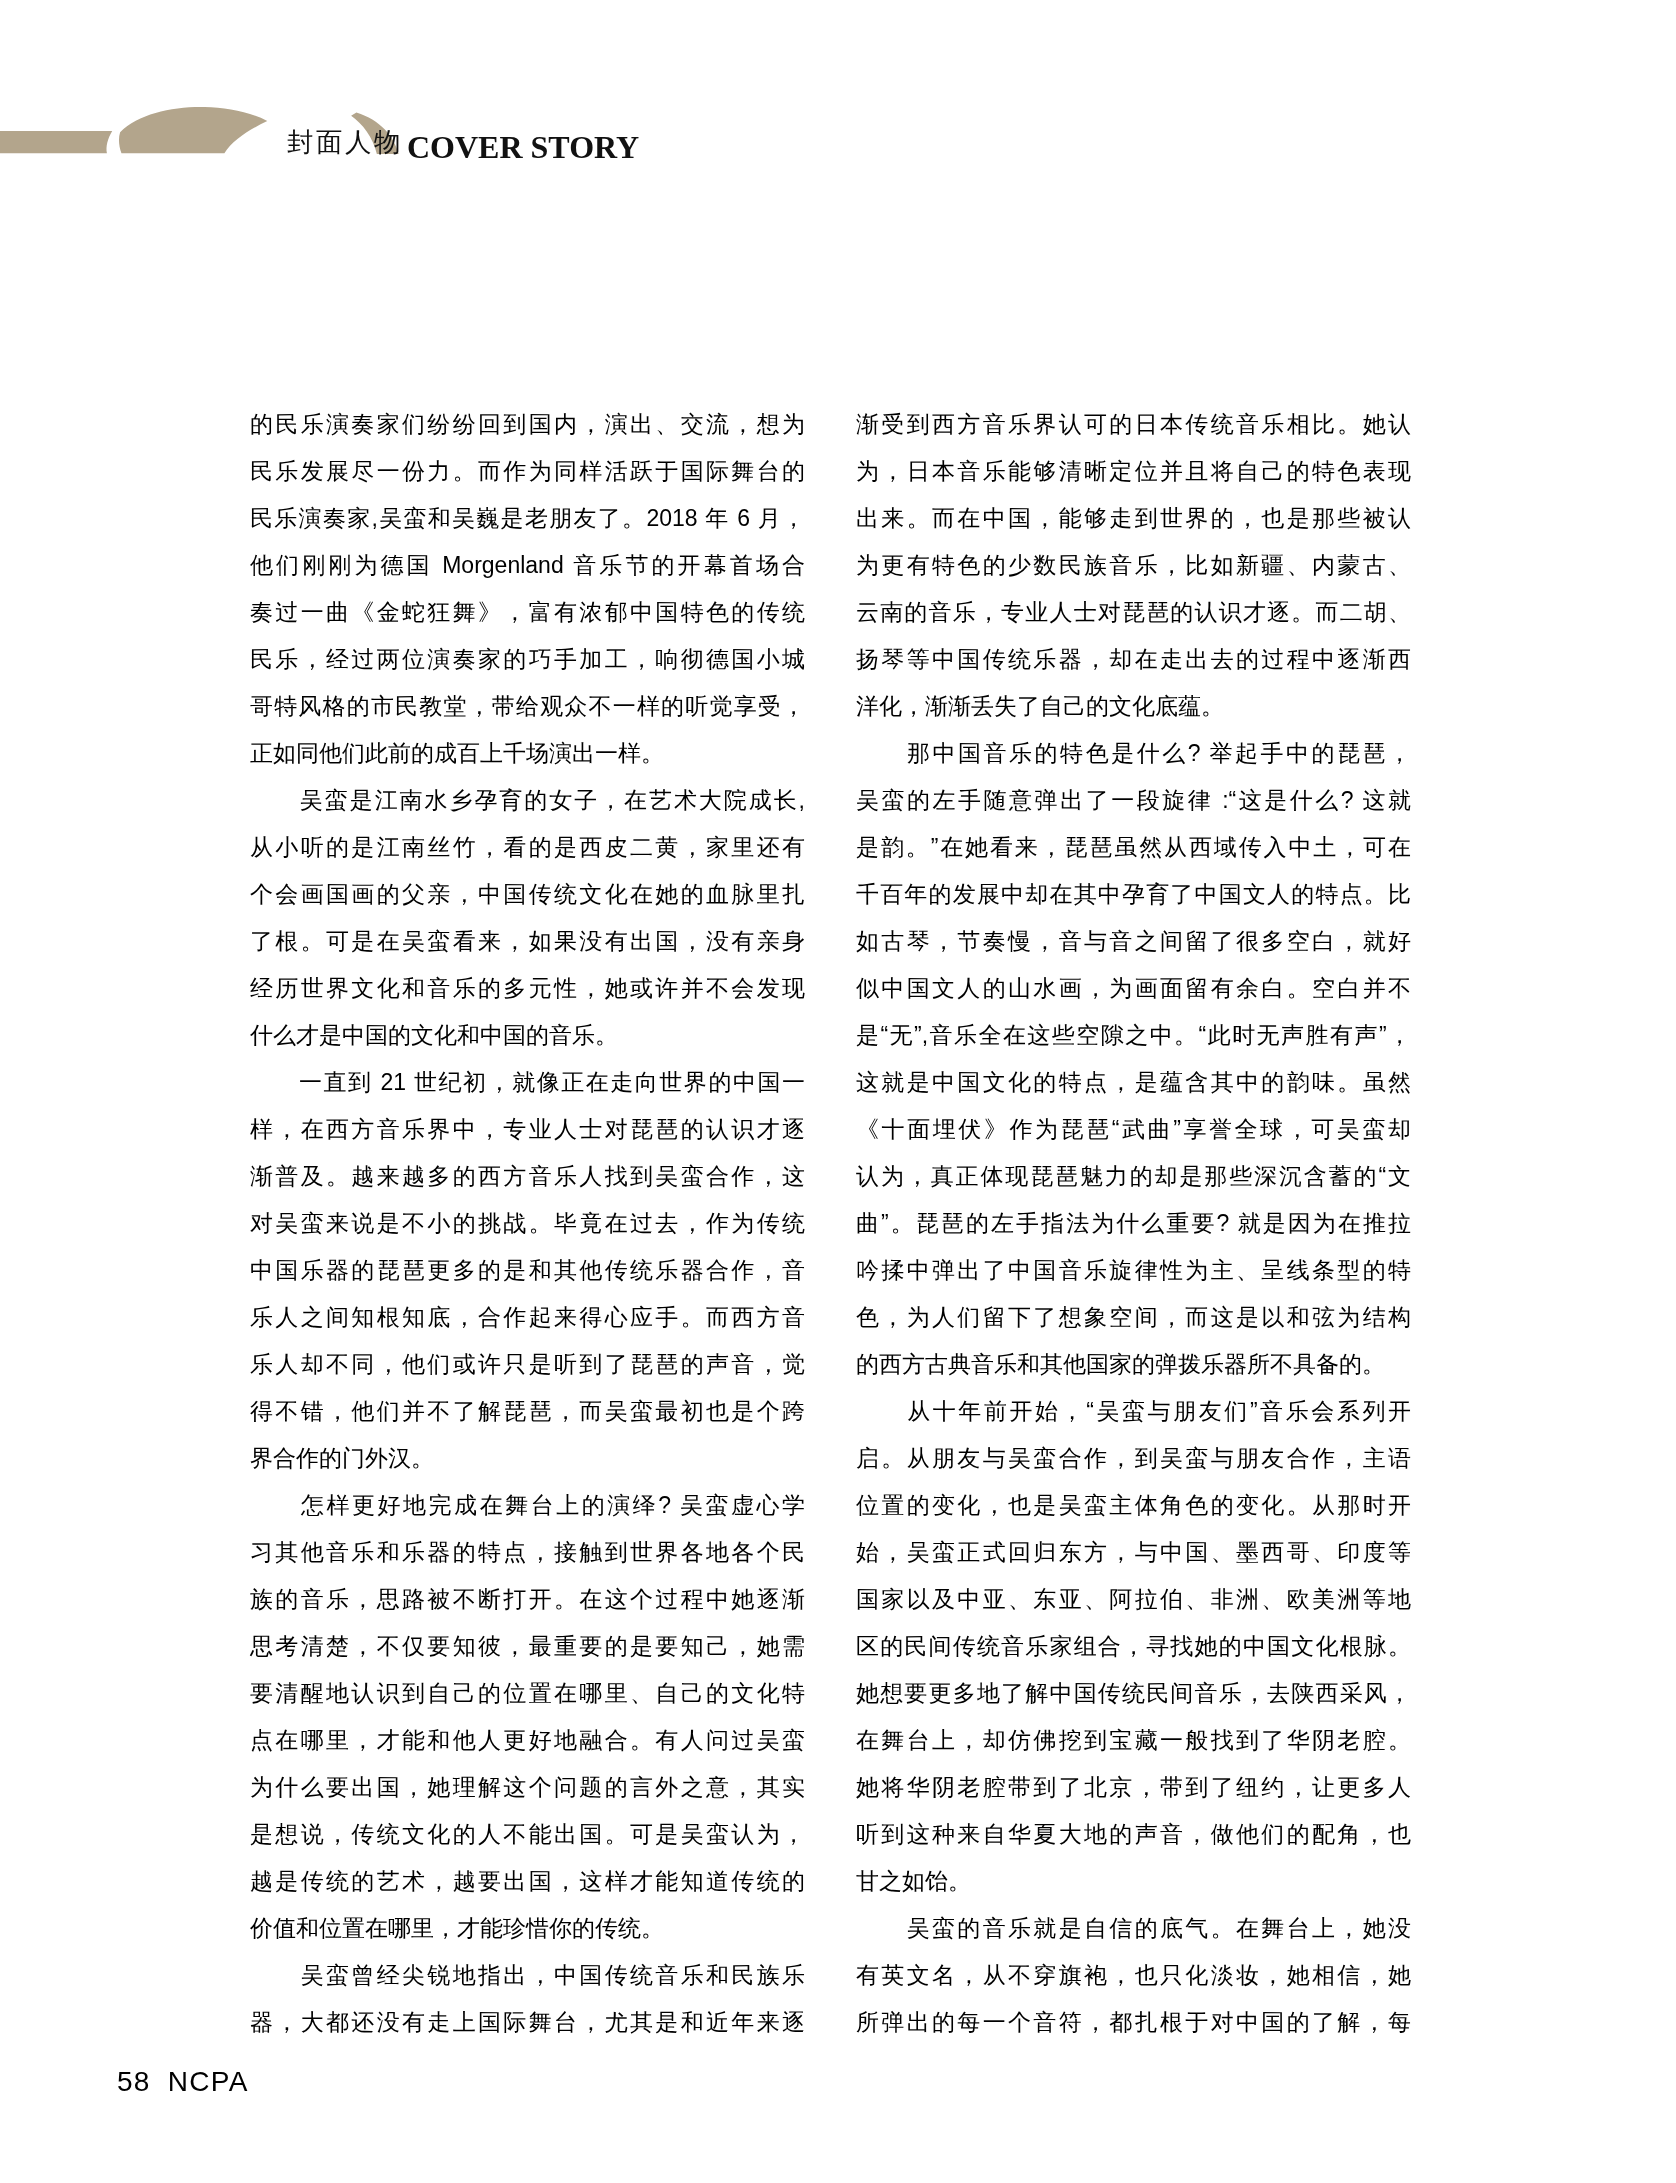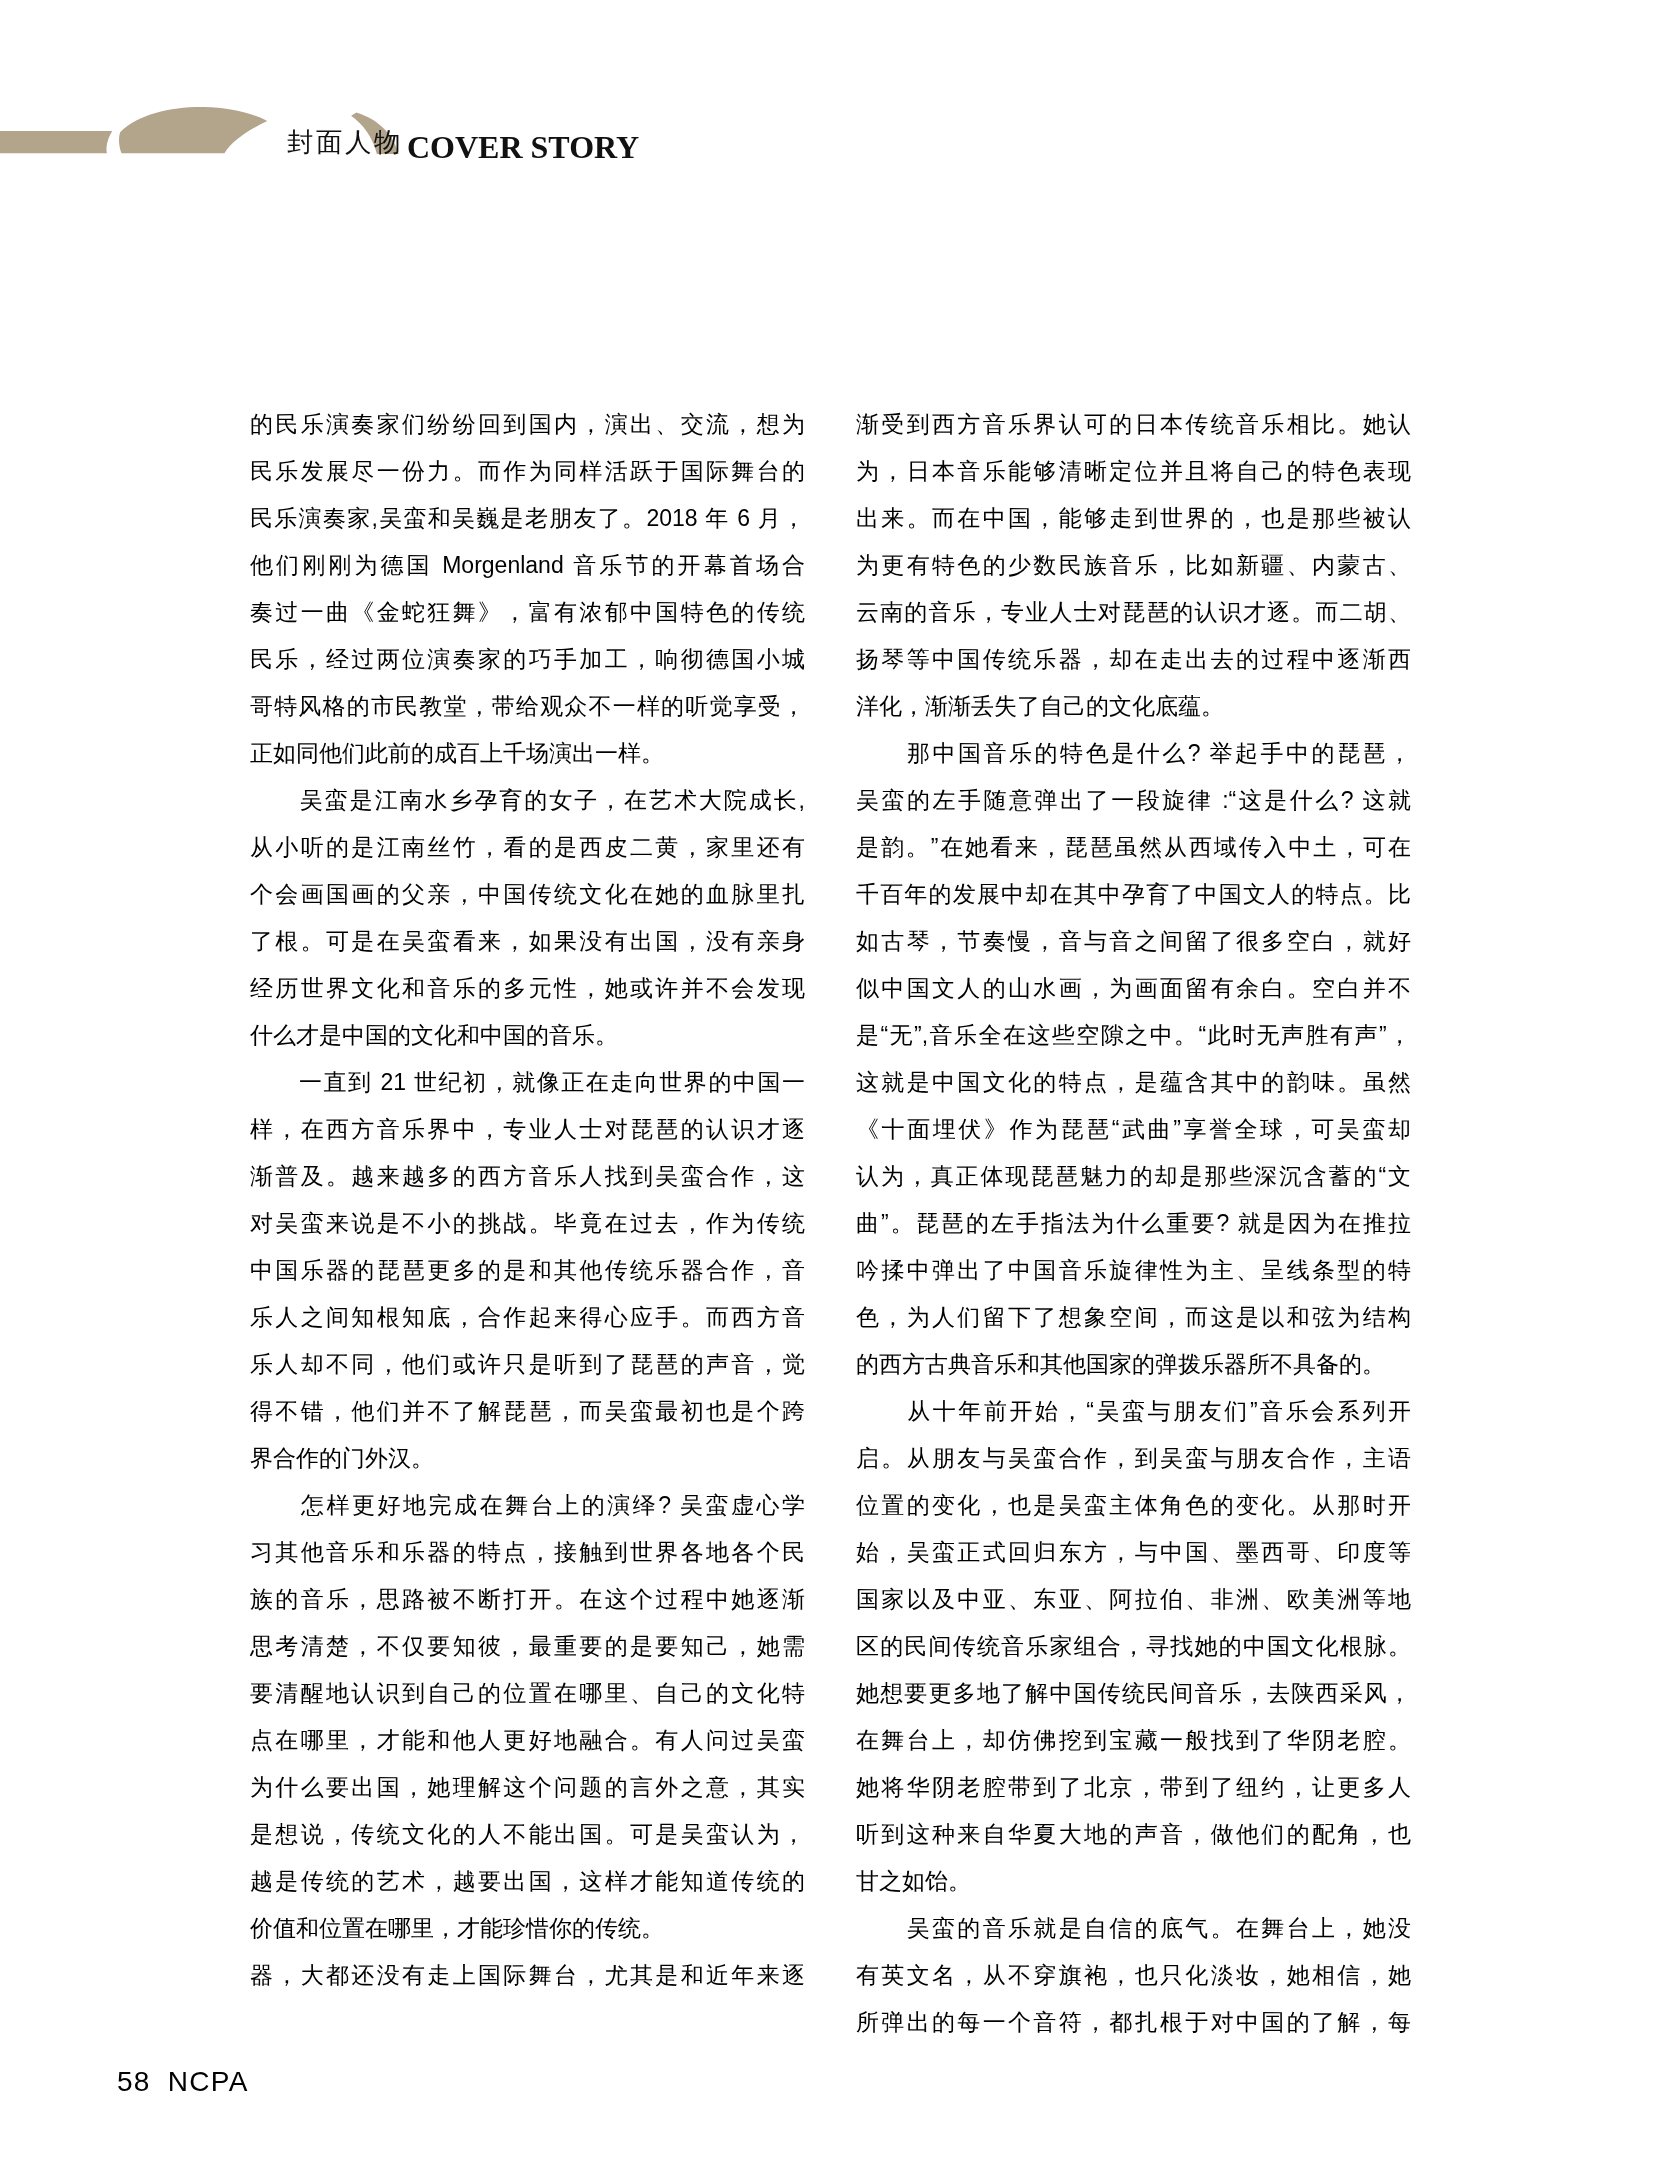--- a/index.html
+++ b/index.html
@@ -109,20 +109,21 @@
       <div class="line">　　怎样更好地完成在舞台上的演绎? 吴蛮虚心学</div>
       <div class="line">习其他音乐和乐器的特点，接触到世界各地各个民</div>
       <div class="line">族的音乐，思路被不断打开。在这个过程中她逐渐</div>
       <div class="line">思考清楚，不仅要知彼，最重要的是要知己，她需</div>
       <div class="line">要清醒地认识到自己的位置在哪里、自己的文化特</div>
       <div class="line">点在哪里，才能和他人更好地融合。有人问过吴蛮</div>
       <div class="line">为什么要出国，她理解这个问题的言外之意，其实</div>
       <div class="line">是想说，传统文化的人不能出国。可是吴蛮认为，</div>
       <div class="line">越是传统的艺术，越要出国，这样才能知道传统的</div>
       <div class="line para-end">价值和位置在哪里，才能珍惜你的传统。</div>
+      <div class="line">　　吴蛮曾经尖锐地指出，中国传统音乐和民族乐</div>
       <div class="line">器，大都还没有走上国际舞台，尤其是和近年来逐</div>
     </div>
   <div class="column" id="col-right">
       <div class="line">渐受到西方音乐界认可的日本传统音乐相比。她认</div>
       <div class="line">为，日本音乐能够清晰定位并且将自己的特色表现</div>
       <div class="line">出来。而在中国，能够走到世界的，也是那些被认</div>
       <div class="line">为更有特色的少数民族音乐，比如新疆、内蒙古、</div>
       <div class="line">云南的音乐，专业人士对琵琶的认识才逐。而二胡、</div>
       <div class="line">扬琴等中国传统乐器，却在走出去的过程中逐渐西</div>
       <div class="line para-end">洋化，渐渐丢失了自己的文化底蕴。</div>

